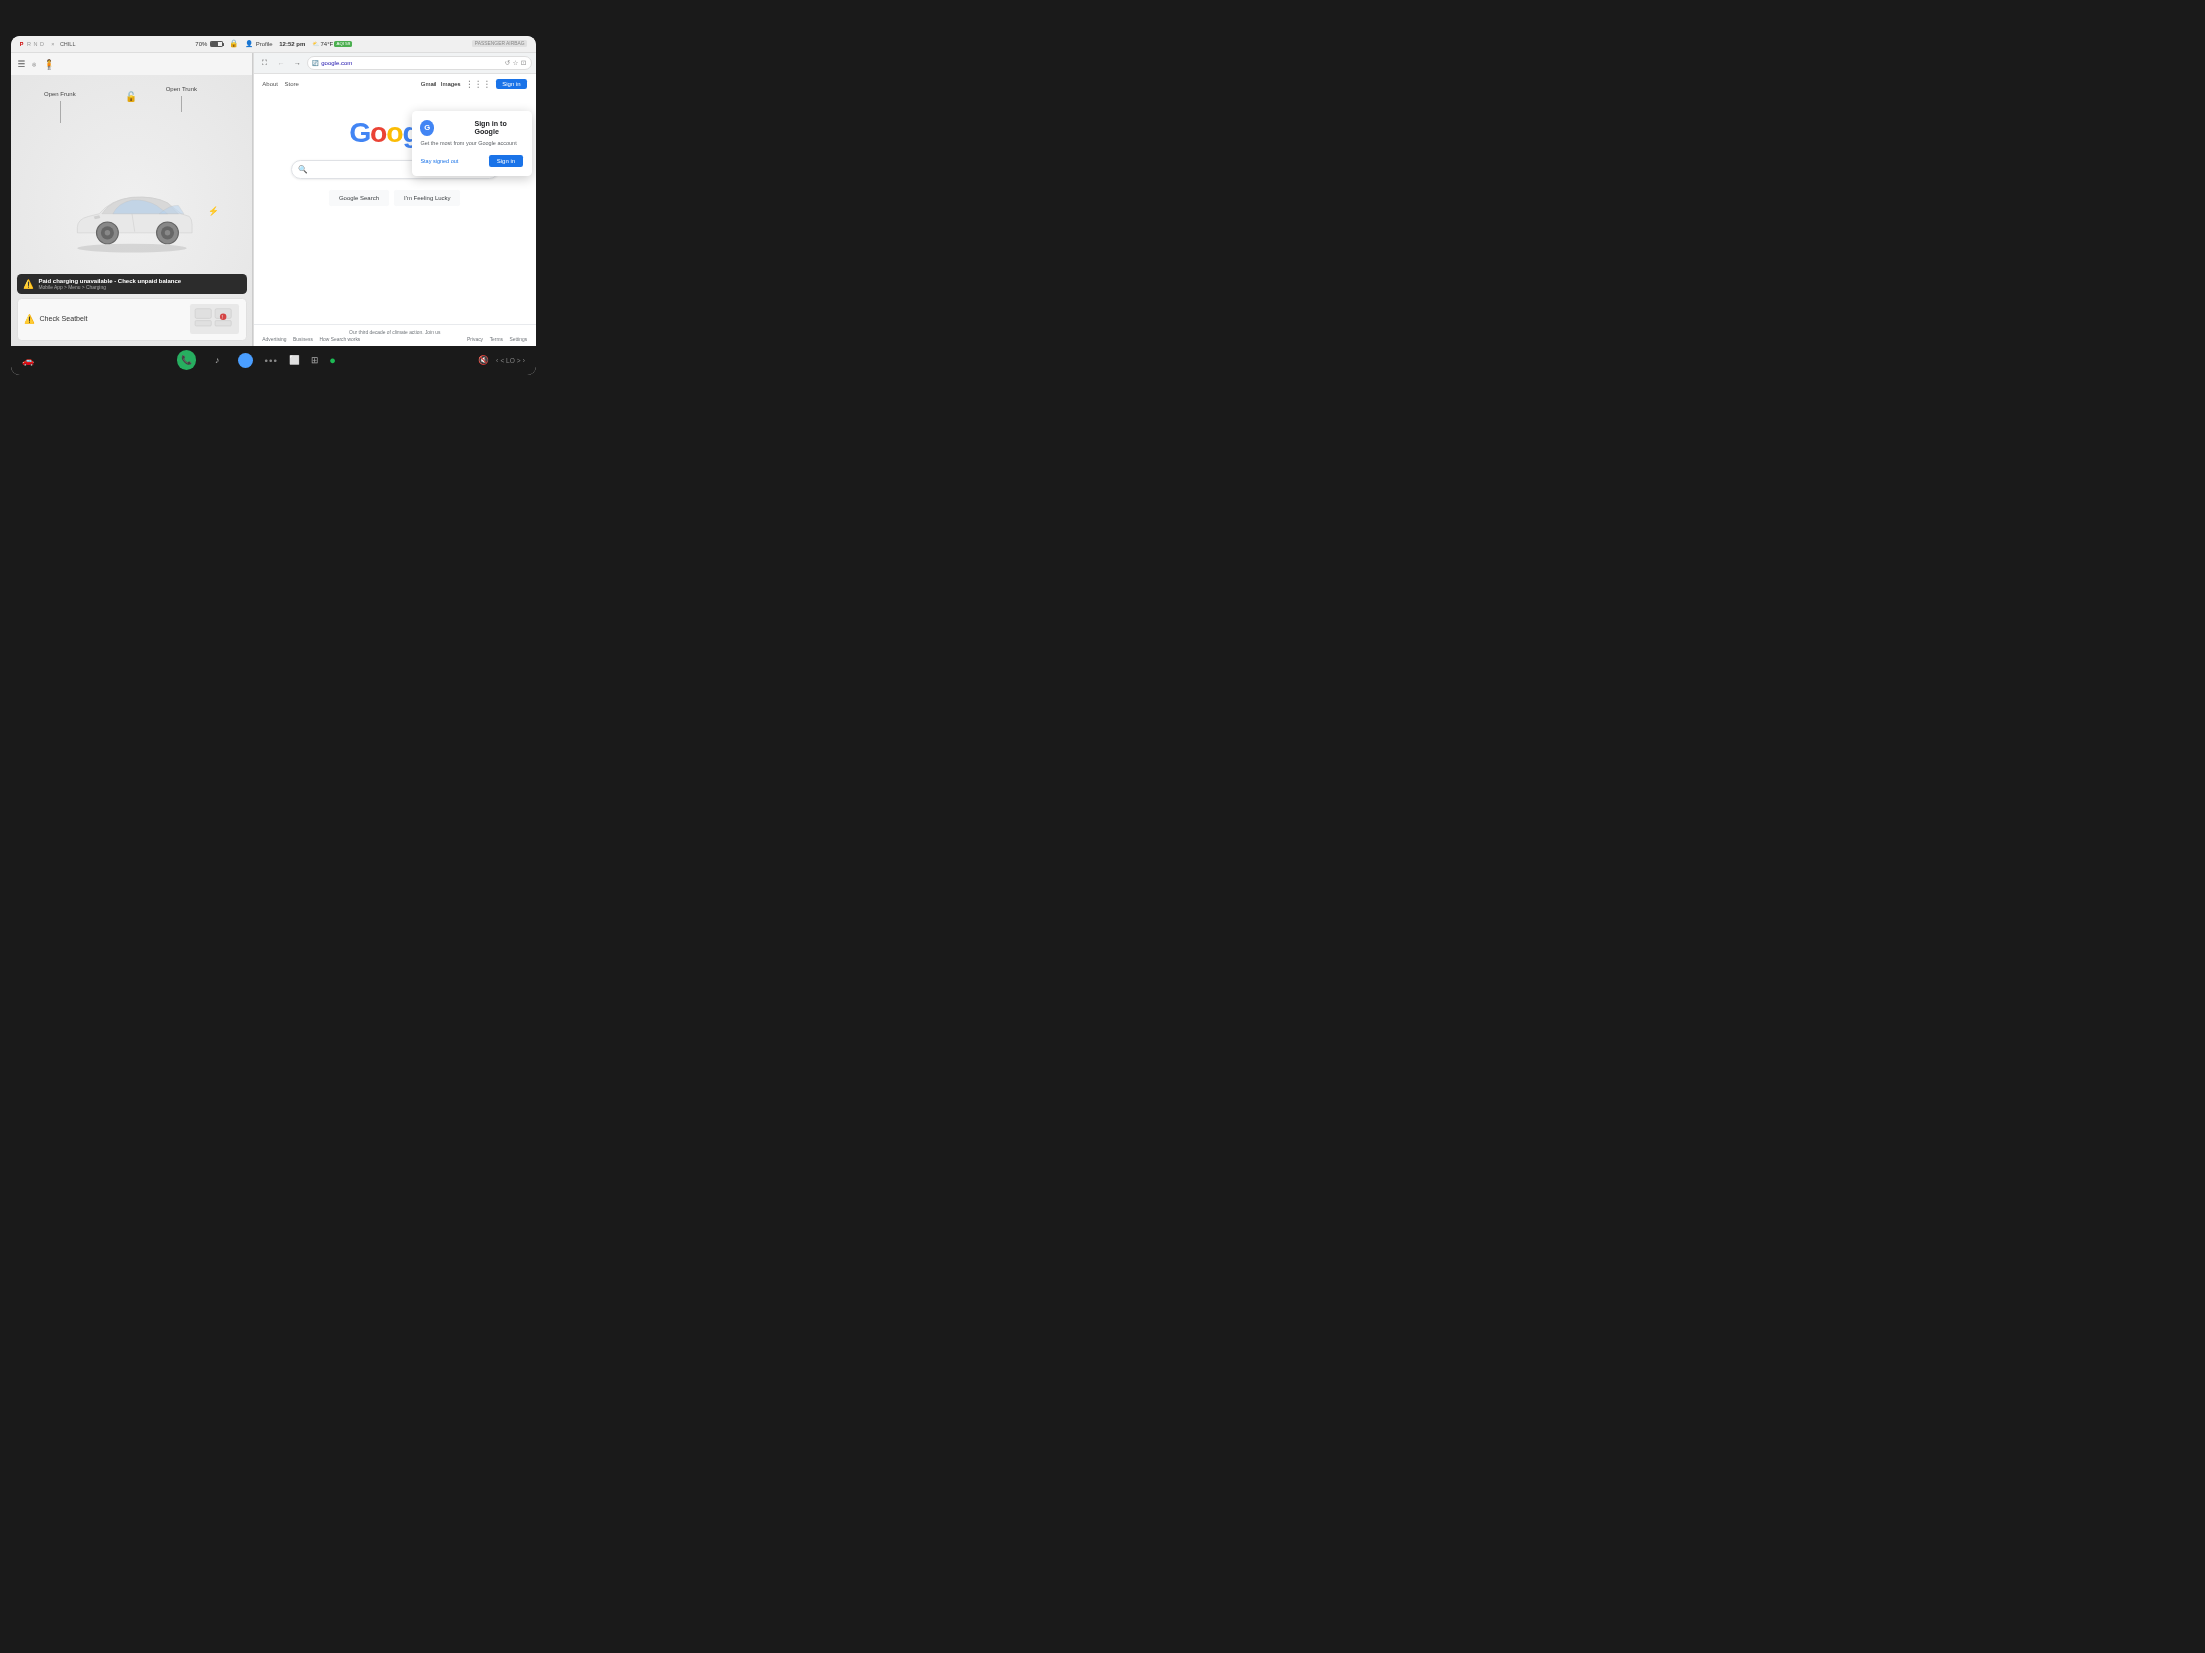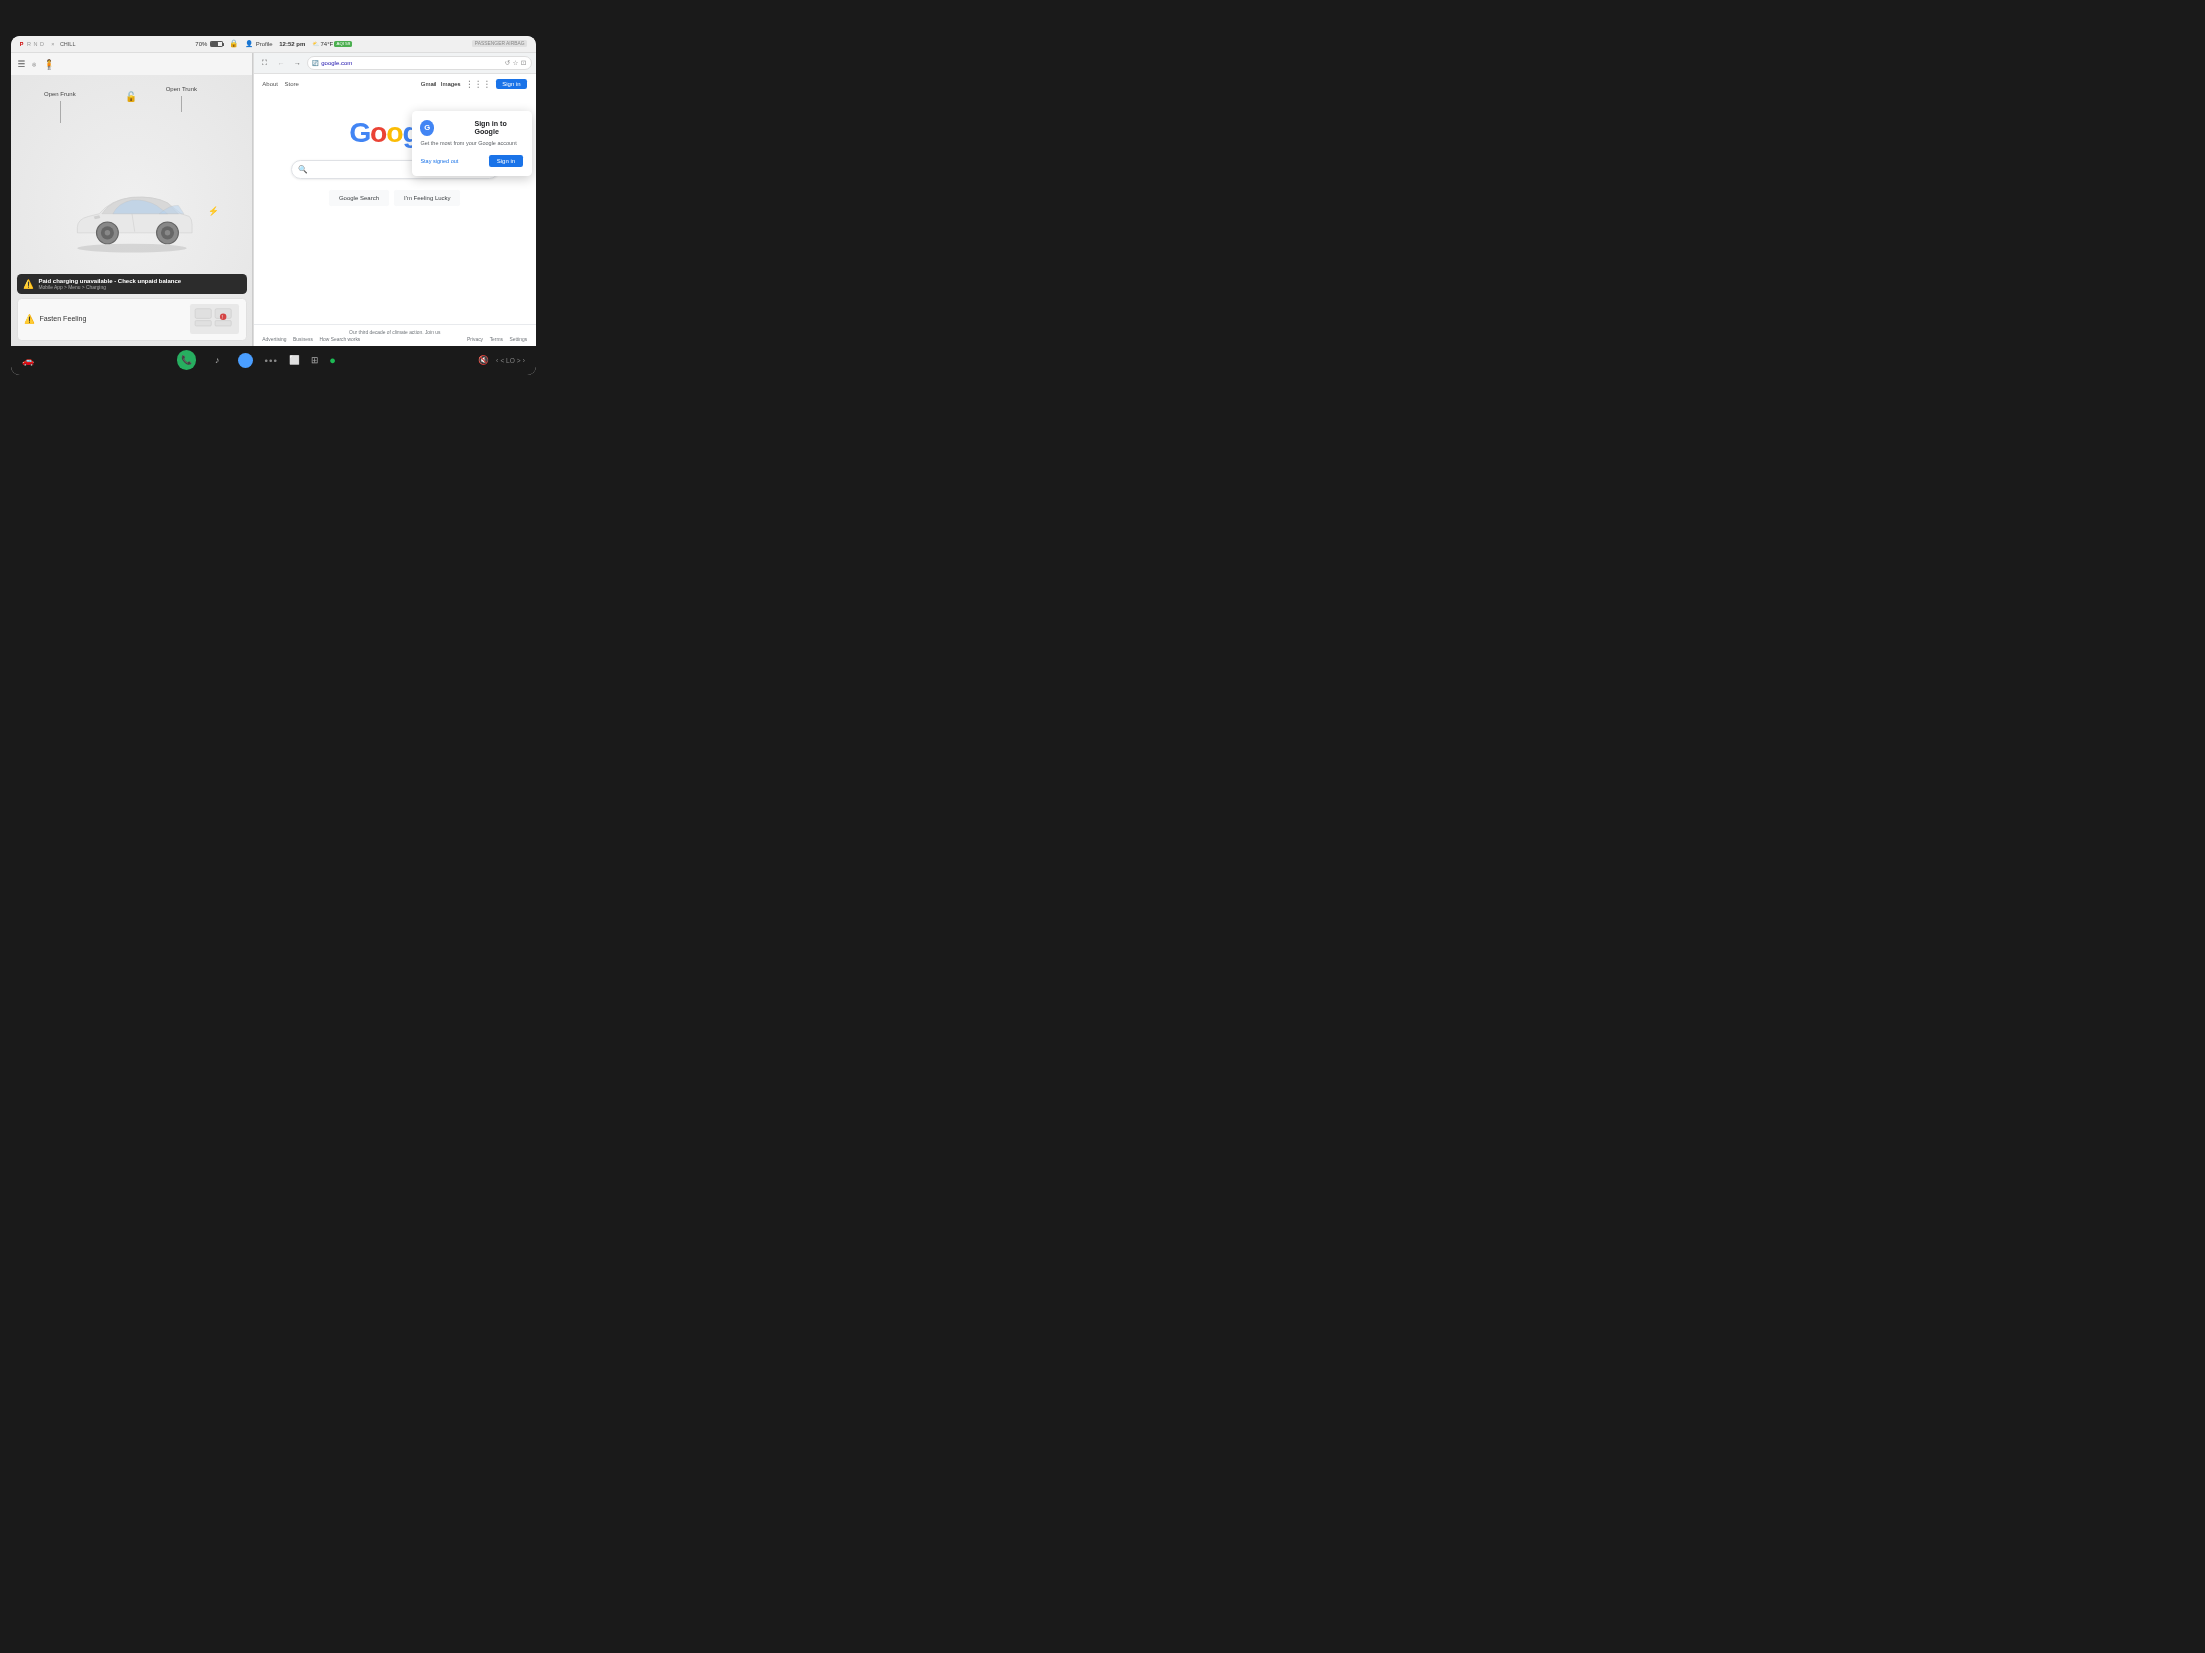--- a/index.html
+++ b/index.html
@@ -507,21 +507,21 @@
           <span class="warning-icon">⚠️</span>
           <div class="warning-text">
             <div class="warning-title">Paid charging unavailable - Check unpaid balance</div>
             <div class="warning-subtitle">Mobile App &gt; Menu &gt; Charging</div>
           </div>
         </div>
 
         <div class="seatbelt-panel">
           <div class="seatbelt-left">
             <span class="seatbelt-alert-icon">⚠️</span>
-            <span class="seatbelt-text">Fasten Feeling</span>
+            <span class="seatbelt-text">Check Seatbelt</span>
           </div>
           <div class="seat-diagram">
             <svg width="44" height="27" viewBox="0 0 80 50" class="seat-svg">
 
               <rect x="5" y="5" width="30" height="18" rx="3" fill="#ddd" stroke="#bbb" stroke-width="1"></rect>
               <rect x="5" y="27" width="30" height="10" rx="2" fill="#ddd" stroke="#bbb" stroke-width="1"></rect>
               <rect x="42" y="5" width="30" height="18" rx="3" fill="#ddd" stroke="#bbb" stroke-width="1"></rect>
               <rect x="42" y="27" width="30" height="10" rx="2" fill="#ddd" stroke="#bbb" stroke-width="1"></rect>
 
               <circle cx="57" cy="20" r="6" fill="#cc0000"></circle>

